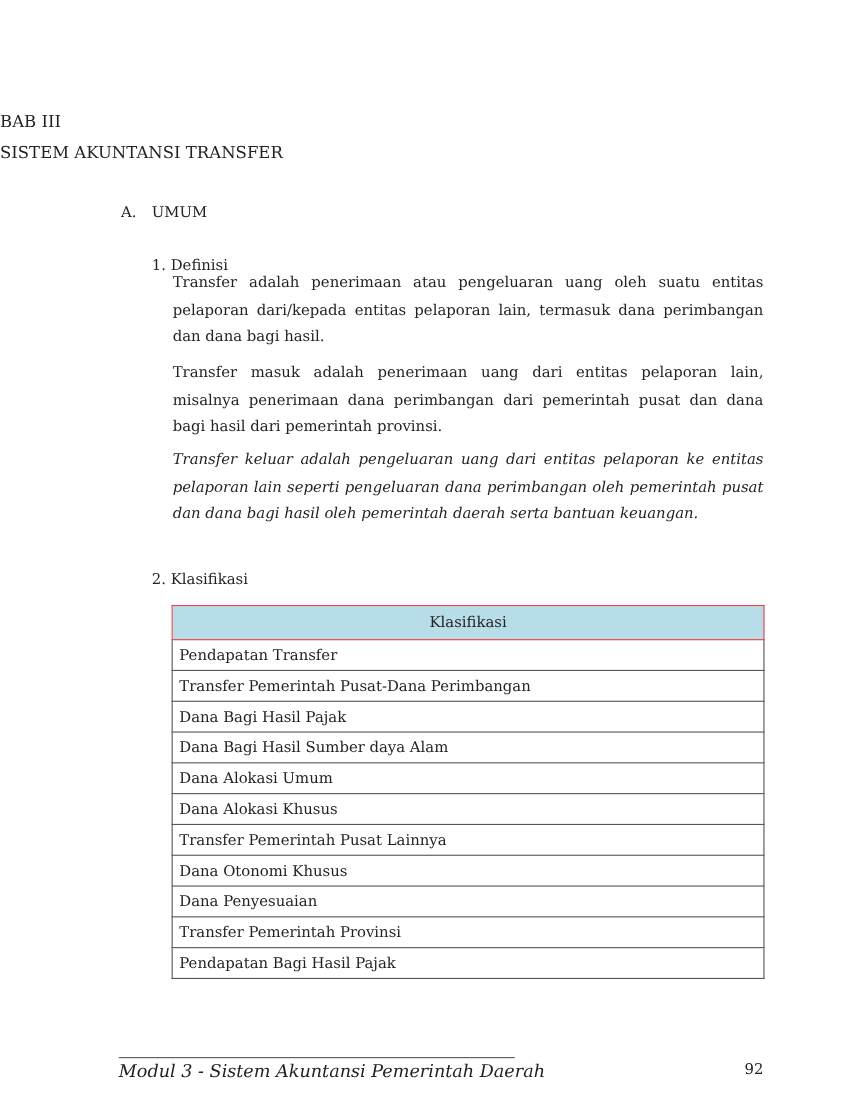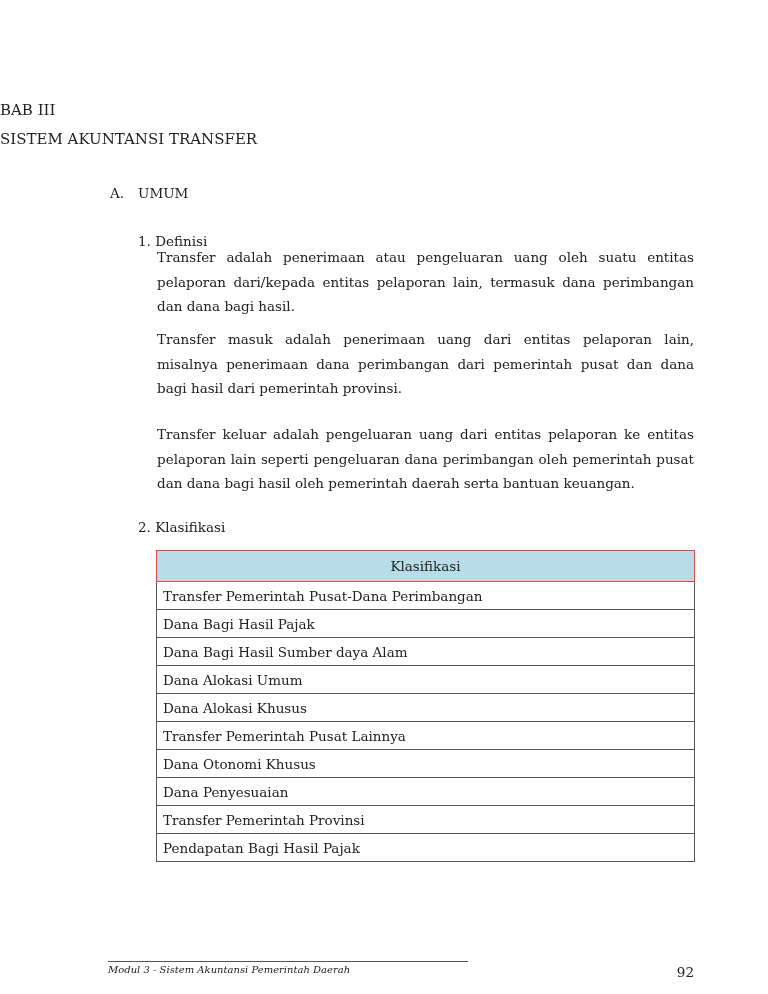--- a/index.html
+++ b/index.html
@@ -10,27 +10,27 @@
   #t2 { top:130px; }
   .heading { position:absolute; font-size:13.5px; }
   #secA-num { left:110px; top:185px; }
   #secA-title { left:138px; top:185px; }
   #sub1 { left:138px; top:217px;margin-top:16px; }
   #sub2 { left:138px; top:519px; }
   .para { position:absolute; left:157px; width:537px; font-size:13.5px; line-height:24.5px;
           text-align:justify; text-align-last:left; }
   #p1 { top:245px; }
   #p2 { top:327px; }
-  #p3 { top:422px; }
+  #p3 { top:406px;font-style:italic; }
   table { position:absolute; left:156px; top:550px; width:539px; border-collapse:collapse;
           font-size:13.5px; }
   th { background:#b7dde8; font-weight:normal; height:28px; border:1px solid #ef4444; text-align:center; }
   td { height:27px; border:1px solid #555; padding:0 6px; text-align:left; }
   .footer-line { position:absolute; left:108px; top:961px; width:360px; border-top:1px solid #555; }
-  .footer-text { position:absolute; left:108px; top:964px; font-size:10px; font-style:italic; }
+  .footer-text { position:absolute; left:108px; top:964px; font-size:16px; font-style:italic; }
   .page-num { position:absolute; right:74px; top:964px; font-size:13.5px; }
 </style>
 </head>
 <body>
 
 <div class="center" id="t1">BAB III</div>
 <div class="center" id="t2">SISTEM AKUNTANSI TRANSFER</div>
 
 <div class="heading" id="secA-num">A.</div>
 <div class="heading" id="secA-title">UMUM</div>
@@ -43,20 +43,23 @@
 
 <div class="heading" id="sub2">2. Klasifikasi</div>
 
 <table>
   <thead>
     <tr>
         <th>Klasifikasi</th>
       </tr>
   </thead>
   <tbody>
+    <tr>
+        <td>Pendapatan Transfer</td>
+      </tr>
     <tr>
         <td>Transfer Pemerintah Pusat-Dana Perimbangan</td>
       </tr>
     <tr>
         <td>Dana Bagi Hasil Pajak</td>
       </tr>
     <tr>
         <td>Dana Bagi Hasil Sumber daya Alam</td>
       </tr>
     <tr>

